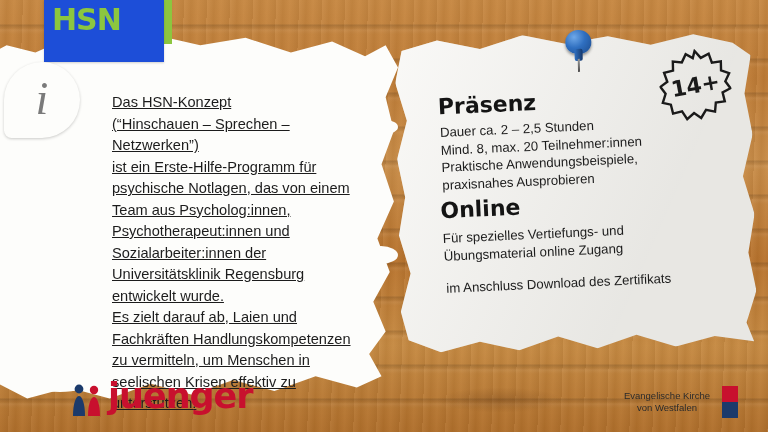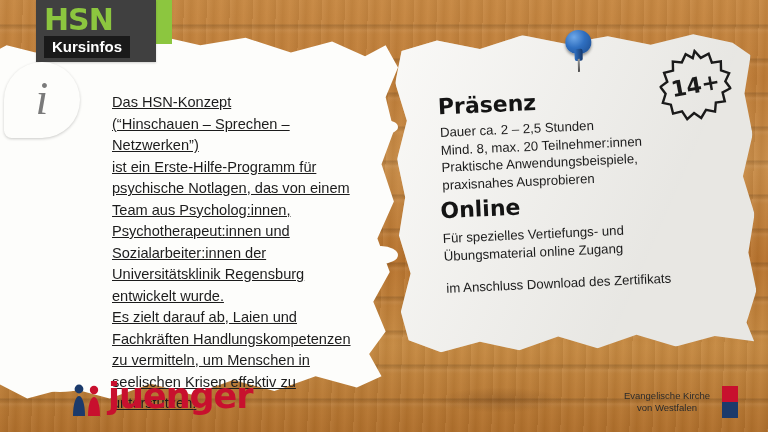--- a/index.html
+++ b/index.html
@@ -67,25 +67,25 @@
   }
   .paint-splat {
     position: absolute;
     background: #fdfdfb;
     border-radius: 50%;
   }
 
   
   .hsn-logo {
     position: absolute;
-    left: 36px;
+    left: 44px;
     top: 0;
     width: 120px;
     height: 62px;
-    background: #404040;
+    background: #1d4ed8;
     box-shadow: 0 1px 2px rgba(0,0,0,0.18);
   }
   .hsn-word {
     position: absolute;
     left: 8px;
     top: 2px;
     font-size: 30px;
     font-weight: bold;
     letter-spacing: -1px;
     color: #8cc63f;
@@ -315,21 +315,20 @@
 
   <div class="paint"></div>
   <div class="paint-splat" style="left:372px; top:120px; width:26px; height:14px;"></div>
   <div class="paint-splat" style="left:364px; top:246px; width:34px; height:18px;"></div>
   <div class="paint-splat" style="left:356px; top:320px; width:22px; height:12px;"></div>
   <div class="paint-splat" style="left:30px; top:372px; width:60px; height:20px;"></div>
 
   <div class="hsn-green-tab"></div>
   <div class="hsn-logo">
     <div class="hsn-word">HSN</div>
-    <div class="hsn-sub">Kursinfos</div>
   </div>
 
   <div class="info-bubble">
     <div class="info-i">i</div>
   </div>
 
   <div class="body-text">Das HSN-Konzept
 (“Hinschauen – Sprechen –
 Netzwerken”)
 ist ein Erste-Hilfe-Programm für

